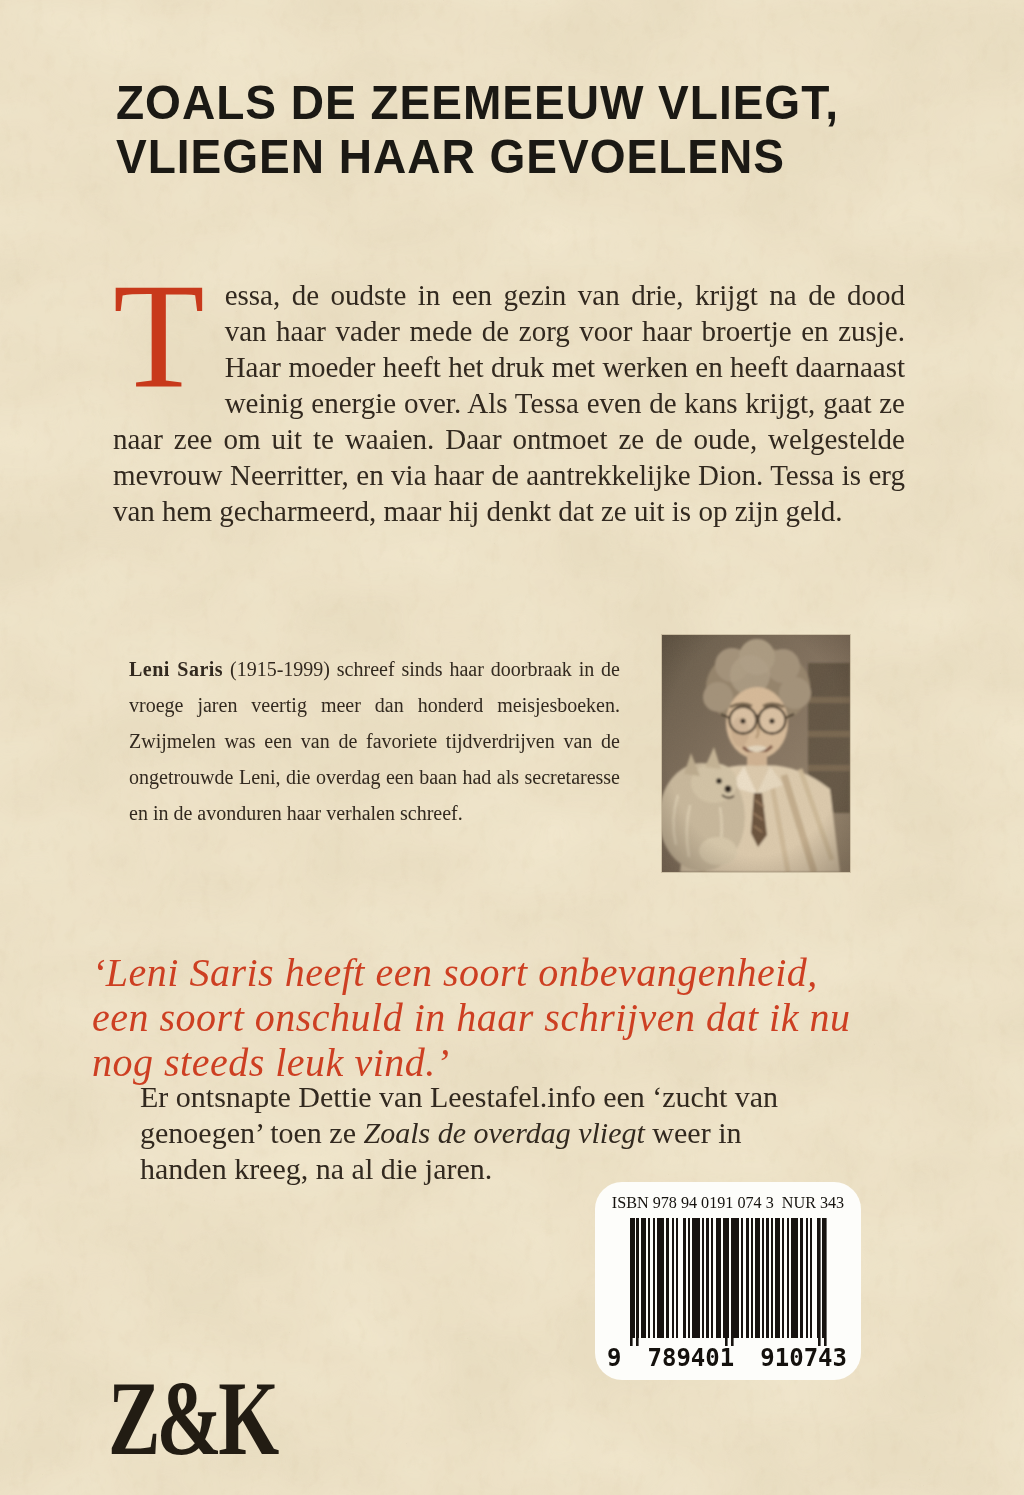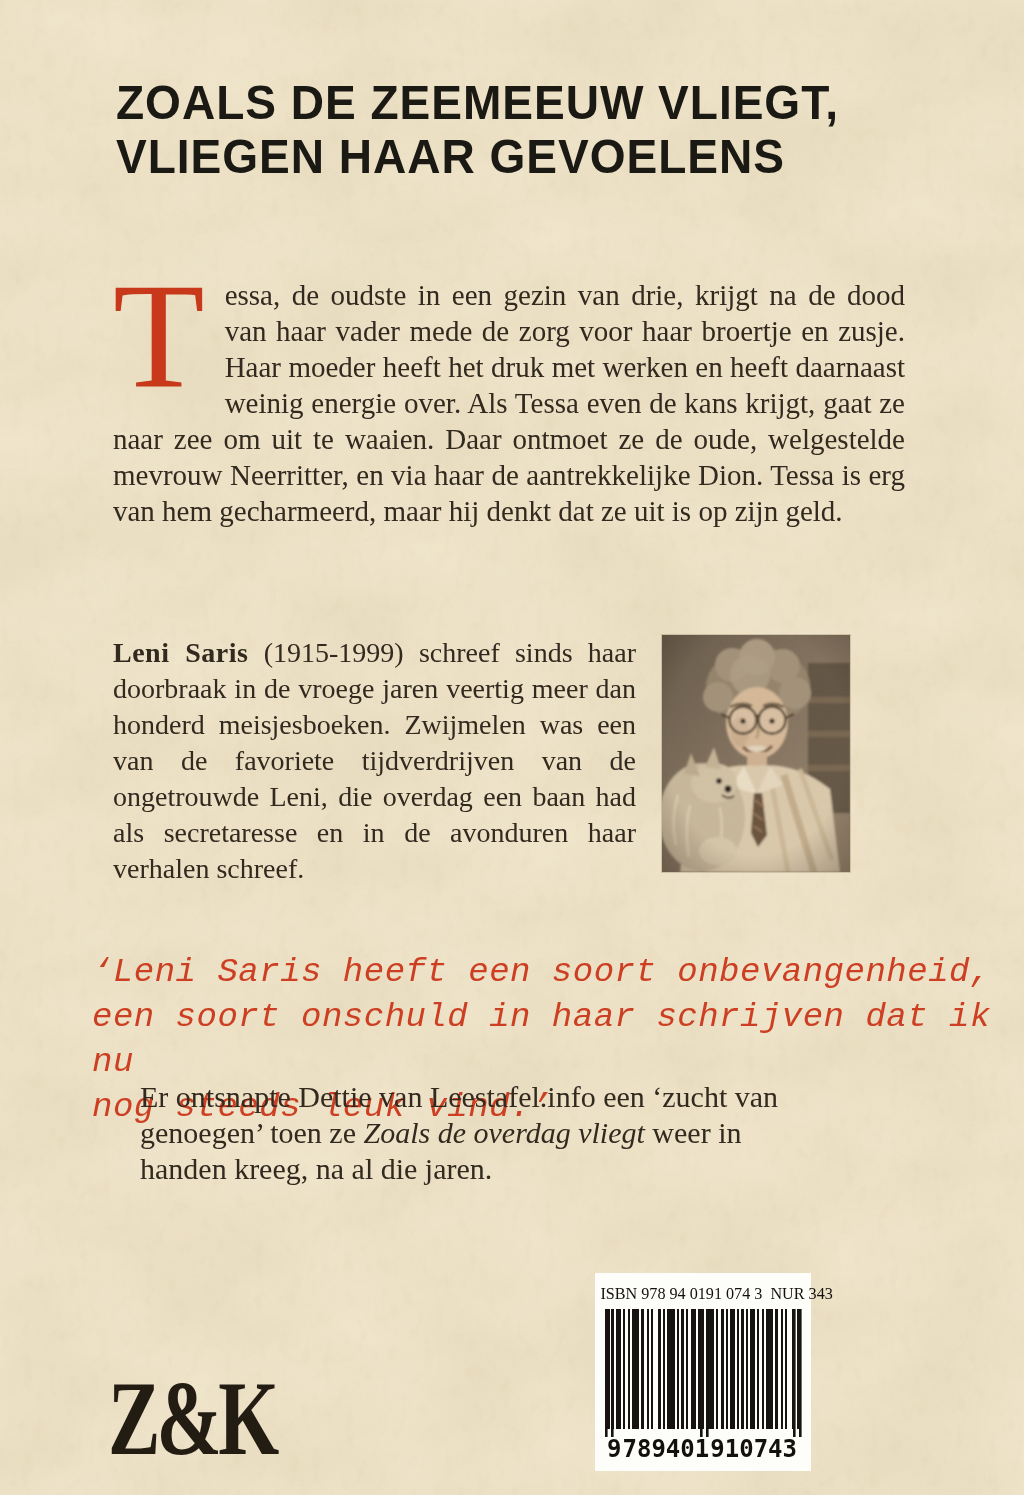--- a/index.html
+++ b/index.html
@@ -19,37 +19,37 @@
   .tagline span{display:block;}
 
   
   .synopsis{position:absolute;left:113px;top:277px;width:792px;z-index:1;
     font-size:29px;line-height:36px;text-align:justify;color:#32291f;}
   .dropcap{float:left;font-size:150px;line-height:104px;color:#c8391b;
     margin:6px 20px 0 0;font-family:"Liberation Serif",serif;}
 
   
   .bio{position:absolute;left:113px;top:635px;width:737px;display:flex;gap:26px;z-index:1;}
-  .bio-text{width:523px;margin:0;font-size:28px;line-height:36px;text-align:justify;color:#32291f;}
+  .bio-text{width:523px;margin:16px;font-size:20px;line-height:36px;text-align:justify;color:#32291f;}
   .bio-name{font-weight:700;letter-spacing:0.5px;}
   .photo{width:188px;height:237px;flex:none;box-shadow:0 0 0 1px rgba(120,100,70,0.25);}
 
   
   .quote{position:absolute;left:92px;top:950px;z-index:1;
-    font-family:Liberation Mono, monospace;font-style:italic;
-    color:#cd3f22;font-size:34px;line-height:45px;letter-spacing:0.5px;}
+    font-family:Liberation Serif, serif;font-style:italic;
+    color:#cd3f22;font-size:40px;line-height:45px;letter-spacing:0.5px;}
 
   
   .review{position:absolute;left:140px;top:1079px;width:680px;margin:0;z-index:1;
     font-size:30px;line-height:36px;color:#32291f;}
   .book-title{font-style:italic;}
 
   
-  .isbn-box{position:absolute;left:595px;top:1273px;width:216px;z-index:2;
-    background:#fdfdfa;text-align:center;}
+  .isbn-box{position:absolute;left:595px;top:1182px;width:266px;z-index:2;
+    background:#fdfdfa;text-align:center;border-radius:27px;}
   .isbn-line{font-size:17px;padding-top:11px;color:#14110d;white-space:pre;
     transform:scaleX(0.95);transform-origin:center;}
   .barcode{display:block;margin:5px auto 0 auto;}
   .digits{display:flex;justify-content:space-between;align-items:baseline;
     padding:0 14px 8px 12px;margin-top:-2px;
     font-family:"DejaVu Sans Mono",monospace;font-size:24px;font-weight:700;color:#14110d;}
   .url-bar{height:29px;line-height:29px;background:#d54012;color:#ffffff;
     font-family:"Liberation Sans",sans-serif;font-size:16px;letter-spacing:2.5px;
     text-align:center;}
 

